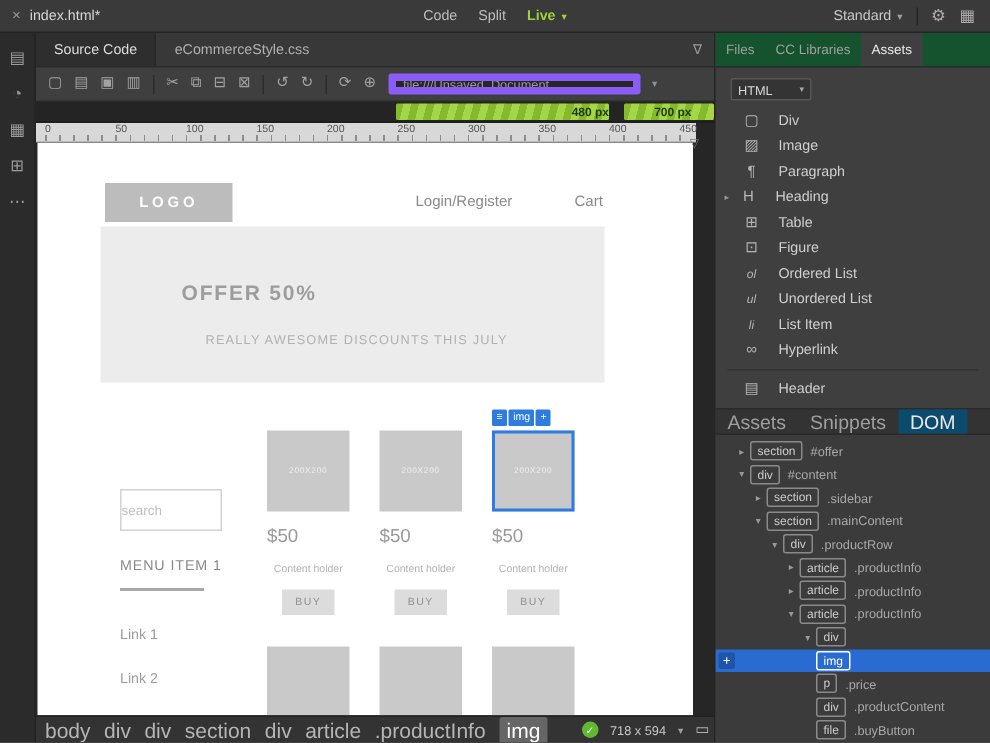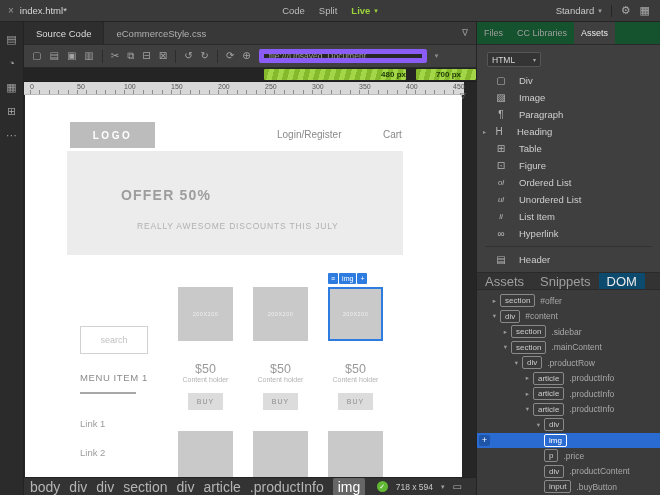--- a/index.html
+++ b/index.html
@@ -65,46 +65,46 @@
   
   .m-logo{position:absolute;left:45px;top:27px;width:85px;height:26px;background:#bcbcbc;color:#fff;
     font-size:10px;letter-spacing:2.5px;font-weight:bold;display:flex;align-items:center;justify-content:center}
   .m-login{position:absolute;top:34px;left:252px;font-size:10px;color:#8a8a8a}
   .m-cart{position:absolute;top:34px;left:358px;font-size:10px;color:#8a8a8a}
   .hero{position:absolute;left:42px;top:56px;width:336px;height:104px;background:#ececec}
   .hero-t{position:absolute;left:54px;top:36px;font-size:14px;font-weight:bold;color:#9d9d9d;letter-spacing:1.2px}
   .hero-s{position:absolute;left:70px;top:70px;font-size:8.5px;color:#b1b1b1;letter-spacing:0.8px}
 
   .m-search{position:absolute;left:55px;top:231px;width:68px;height:28px;border:1px solid #d2d2d2;background:#fff;
-    font-size:9px;color:#888;text-align:center;font-family:"Liberation Sans","DejaVu Sans",sans-serif}
+    font-size:9px;color:#888;font-family:"Liberation Sans","DejaVu Sans",sans-serif}
   .m-search::placeholder{color:#c2c2c2}
   .m-menu{position:absolute;left:55px;top:277px;font-size:9.5px;color:#8a8a8a;letter-spacing:0.6px}
   .m-rule{position:absolute;left:55px;top:297px;width:56px;height:2px;background:#a8a8a8}
   .m-link1{position:absolute;left:55px;top:323px;font-size:9.5px;color:#9c9c9c}
   .m-link2{position:absolute;left:55px;top:352px;font-size:9.5px;color:#9c9c9c}
 
   .p-img{position:absolute;top:192px;width:55px;height:54px;background:#c9c9c9;color:#efefef;font-size:5.5px;
     letter-spacing:0.5px;display:flex;align-items:center;justify-content:center}
   .p-img.selected{border:2px solid #2e7cdf}
   .c1{left:153px}.c2{left:228px}.c3{left:303px}
-  .p-price{position:absolute;top:267px;width:55px;text-align:center;font-size:12.5px;color:#9a9a9a}
+  .p-price{position:absolute;top:255px;width:55px;font-size:12.5px;color:#9a9a9a}
   .p-desc{position:absolute;top:281px;width:55px;text-align:center;font-size:7px;color:#b3b3b3}
   .p-buy{position:absolute;top:298px;width:35px;height:17px;background:#dcdcdc;color:#8f8f8f;font-size:7px;
     letter-spacing:1px;display:flex;align-items:center;justify-content:center}
   .b1{left:163px}.b2{left:238px}.b3{left:313px}
   .p-low{position:absolute;top:336px;width:55px;height:46px;background:#c9c9c9}
   .sel-chips{position:absolute;top:178px;left:303px;display:flex;gap:1px}
   .chip{height:11px;background:#2e7cdf;color:#fff;font-size:7px;display:flex;align-items:center;
     justify-content:center;padding:0 3px;border-radius:1px}
 
   .statusbar{height:18px;background:#333333;border-top:1px solid #232323;display:flex;align-items:center;
     padding:0 6px;position:relative}
   .crumb{font-size:14px;color:#b5b5b5;margin-right:9px}
   .crumb.active{background:#666;color:#fff;padding:1px 5px;border-radius:2px;margin-right:0}
-  .sb-right{position:absolute;right:14px;display:flex;align-items:center;gap:8px}
+  .sb-right{position:absolute;right:3px;display:flex;align-items:center;gap:8px}
   .sb-check{width:11px;height:11px;border-radius:50%;background:#61b832;color:#fff;font-size:7px;
     display:flex;align-items:center;justify-content:center}
   .sb-size{font-size:8.5px;color:#c8c8c8}
   .sb-caret{font-size:7px;color:#9f9f9f}
   .sb-dev{font-size:10px;color:#b0b0b0}
 
   
   .rpanel{position:absolute;left:476px;top:22px;width:184px;height:473px;background:#3f3f3f;
     border-left:1px solid #242424;display:flex;flex-direction:column}
   .ptabs{height:23px;background:#14532d;display:flex;align-items:stretch;border-bottom:1px solid #2a2a2a}
@@ -411,18 +411,18 @@
         <span class="dom-pill">p</span>
         <span class="dom-qual">.price</span>
       </div>
       <div class="dom-row i6">
         <span class="dom-arrow"></span>
         <span class="dom-pill">div</span>
         <span class="dom-qual">.productContent</span>
       </div>
       <div class="dom-row i6">
         <span class="dom-arrow"></span>
-        <span class="dom-pill">input</span>
+        <span class="dom-pill">file</span>
         <span class="dom-qual">.buyButton</span>
       </div>
     </div>
   </div>
 </div>
 
 </body></html>

